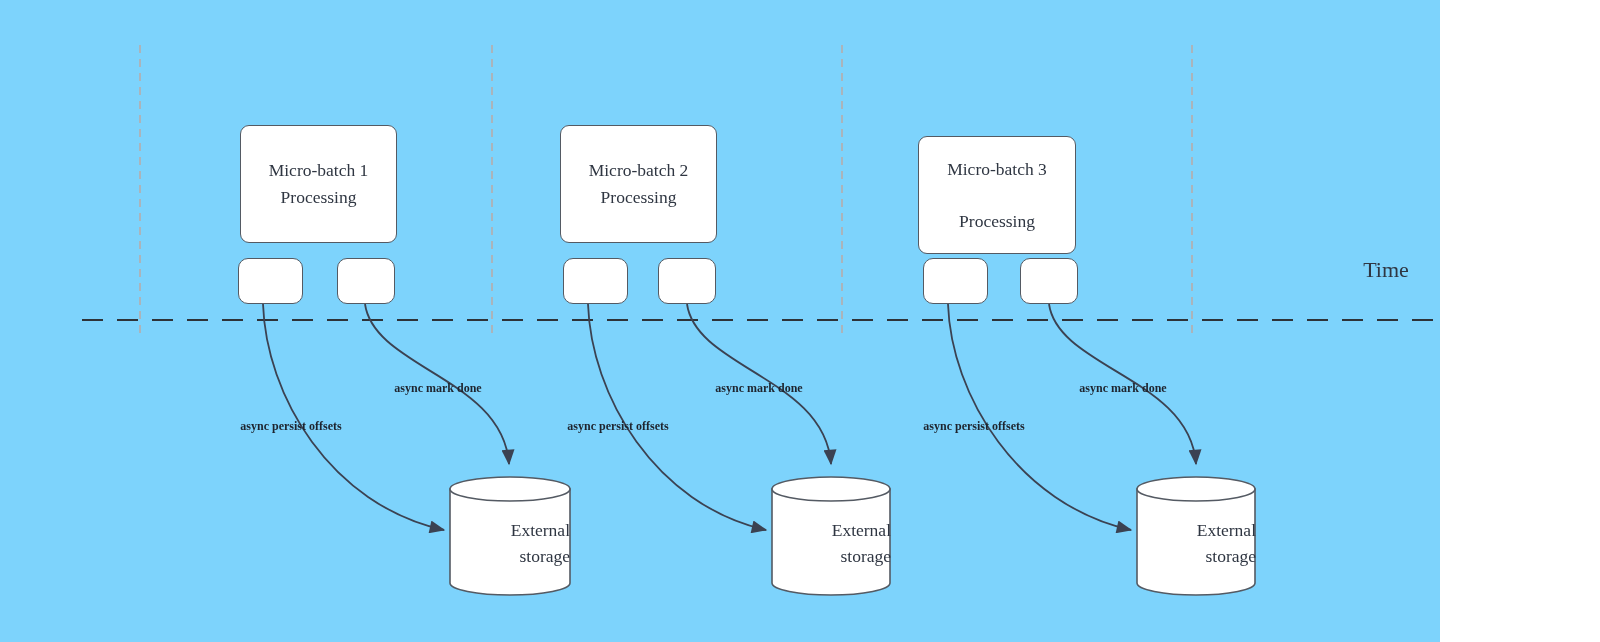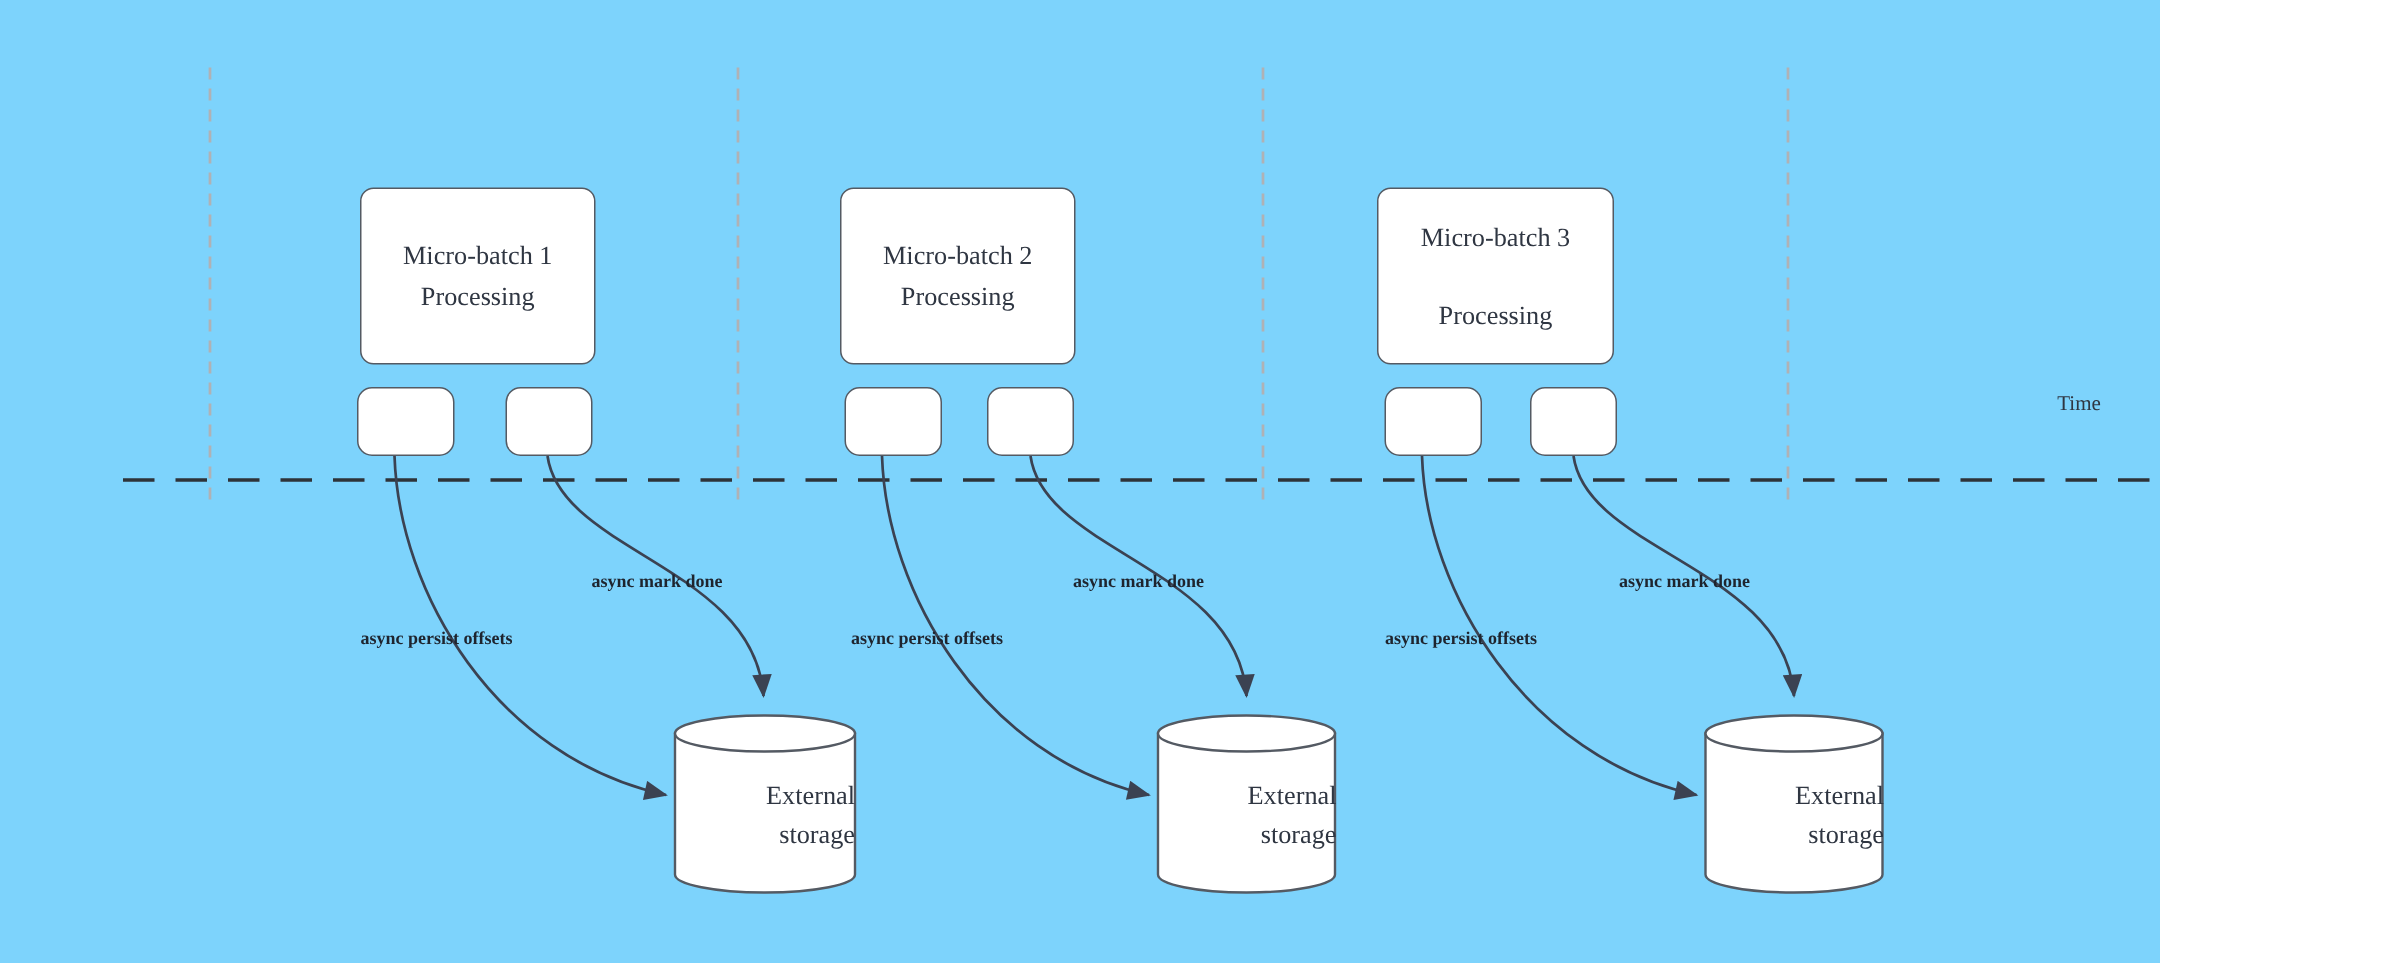--- a/index.html
+++ b/index.html
@@ -27,21 +27,21 @@
   .arrow-label{
     position:absolute;transform:translate(-50%,-50%);white-space:nowrap;
     font-size:12px;font-weight:700;color:var(--label,#1e242e);
   }
   .storage-label{
     position:absolute;width:120px;transform:translateX(-50%);text-align:right;
     color:var(--text,#2f3642);font-size:17.5px;line-height:26px;
   }
   .time-label{
     position:absolute;transform:translate(-50%,-50%);
-    color:var(--text,#2f3642);font-size:14px;
+    color:var(--text,#2f3642);font-size:22px;
   }
 </style>
 </head>
 <body>
 
 <div id="canvas">
 
   <svg id="gfx" viewBox="0 0 1600 642" xmlns="http://www.w3.org/2000/svg">
     <defs>
       <marker id="ah" markerUnits="userSpaceOnUse" markerWidth="17" markerHeight="13" viewBox="0 0 12 10" refX="11" refY="5" orient="auto">
@@ -104,21 +104,21 @@
     <div class="mini-box" style="left:658px;top:258px;width:58px;"></div>
     <div class="arrow-label" style="left:618px;top:426px;">async persist offsets</div>
     <div class="arrow-label" style="left:759px;top:388px;">async mark done</div>
     <div class="storage-label" style="left:831px;top:517px;">
       <div>External</div>
       <div>storage</div>
     </div>
   </div>
 
   <div>
-    <div class="proc-box" style="left:918px;top:125px;width:156px;gap:25px;">
+    <div class="proc-box" style="left:918px;top:136px;width:156px;gap:25px;">
       <div>Micro-batch 3</div>
       <div>Processing</div>
     </div>
     <div class="mini-box" style="left:923px;top:258px;width:65px;"></div>
     <div class="mini-box" style="left:1020px;top:258px;width:58px;"></div>
     <div class="arrow-label" style="left:974px;top:426px;">async persist offsets</div>
     <div class="arrow-label" style="left:1123px;top:388px;">async mark done</div>
     <div class="storage-label" style="left:1196px;top:517px;">
       <div>External</div>
       <div>storage</div>

